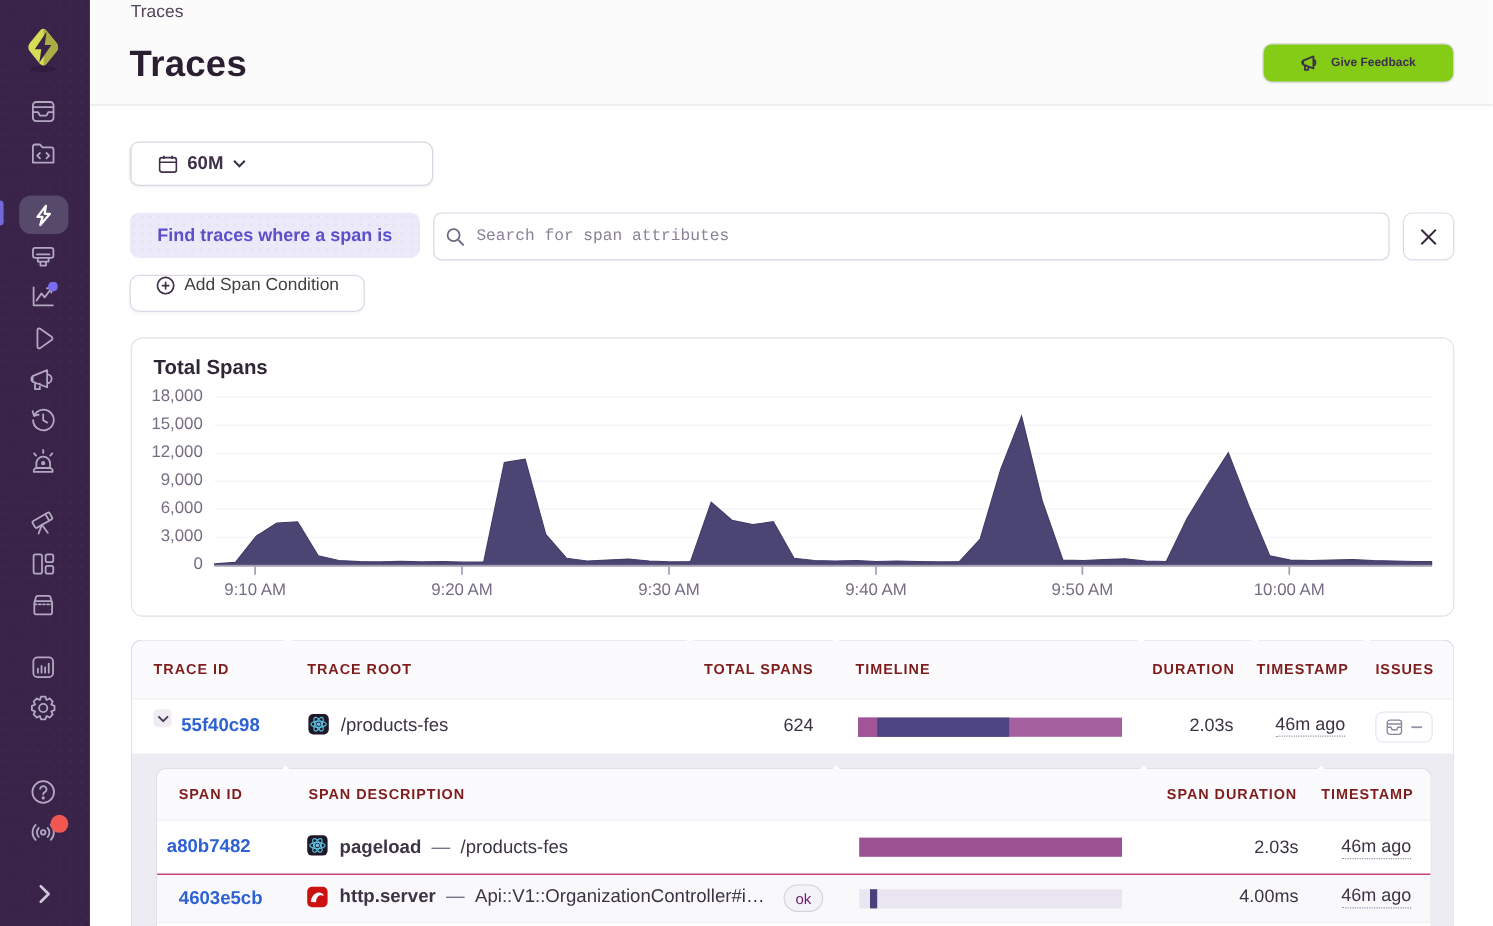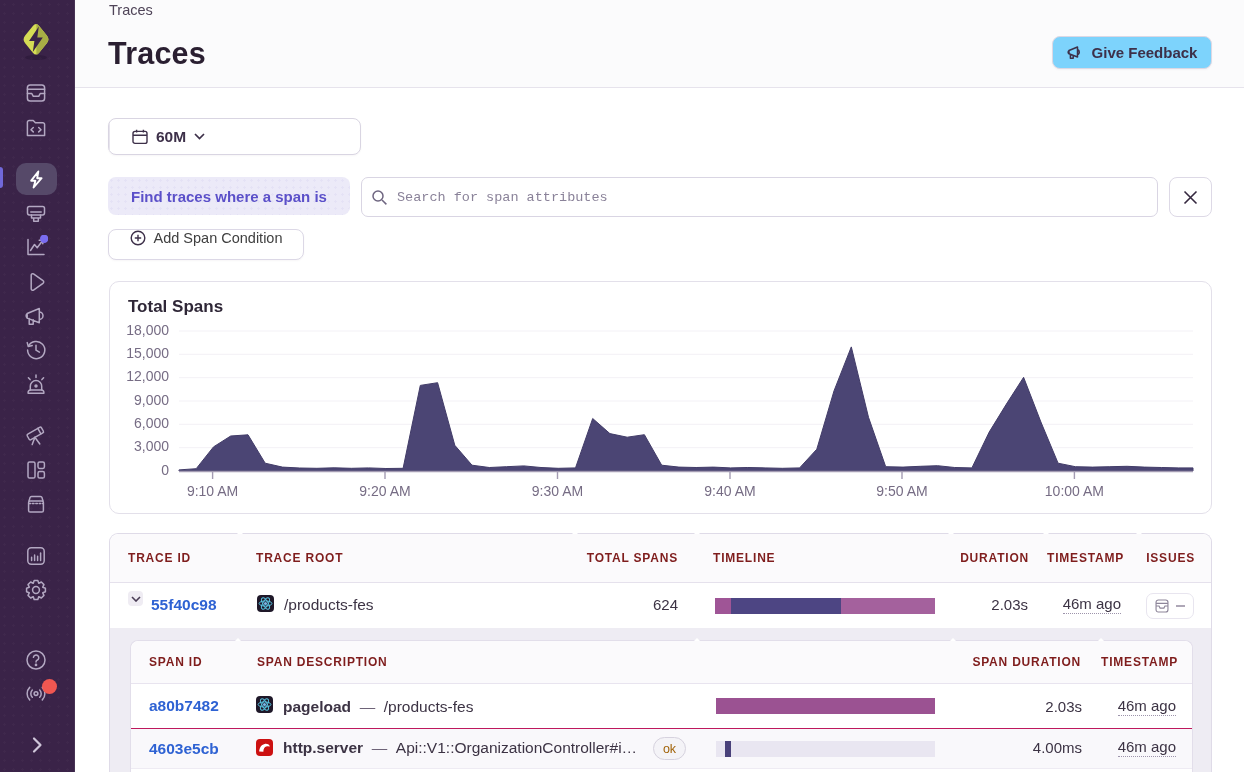--- a/index.html
+++ b/index.html
@@ -20,23 +20,23 @@
   #activebar { position:absolute; left:0; top:167px; width:3px; height:21px;
     background:#7168d9; border-radius:0 3px 3px 0; }
 
   
   #header { position:absolute; left:75px; top:0; width:1169px; height:88px;
     background:#fbfbfc; border-bottom:1px solid #e6e3ec; }
   #crumb { position:absolute; left:34px; top:2px; font-size:14.5px; color:#4f4458; }
   #title { position:absolute; left:33px; top:36px; font-size:30.5px; font-weight:bold;
     color:#2a1f31; letter-spacing:0.2px; }
   #feedback { position:absolute; left:1052px; top:36px; width:160px; height:33px;
-    background:#7dd3fc; border:1px solid #dcd8e4; border-radius:8px;
+    background:#84cc16; border:1px solid #dcd8e4; border-radius:8px;
     display:flex; align-items:center; justify-content:center; gap:8px;
-    font-size:15px; font-weight:bold; color:#3d3049;
+    font-size:10px; font-weight:bold; color:#3d3049;
     box-shadow:0 1px 2px rgba(40,30,60,0.04); }
 
   
   #filterbox { position:absolute; left:108px; top:118px; width:253px; height:37px;
     background:#fff; border:1px solid #d9d5e2; border-radius:8px;
     display:flex; align-items:center;
     box-shadow:0 1px 2px rgba(40,30,60,0.04); }
   .fseg { display:flex; align-items:center; gap:8px; padding:0 14px 0 18px;
     font-size:15.5px; font-weight:bold; color:#3d3049; height:100%; }
   #fsep { width:1px; height:28px; background:#e7e4ed; }
@@ -343,41 +343,41 @@
       <div class="notch" style="left:561px"></div>
       <div class="notch" style="left:817px"></div>
       <div class="notch" style="left:965px"></div>
       <div id="subhead">
         <div class="hcell" style="left:18px;top:14px">SPAN ID</div>
         <div class="hcell" style="left:126px;top:14px">SPAN DESCRIPTION</div>
         <div class="hcell" style="right:111px;top:14px">SPAN DURATION</div>
         <div class="hcell" style="right:14px;top:14px">TIMESTAMP</div>
       </div>
       <div class="abs" style="left:0;top:43px;width:1061px;height:44px;background:#fff">
-        <div class="abs link" style="left:18px;top:13px">a80b7482</div>
+        <div class="abs link" style="left:8px;top:13px">a80b7482</div>
         <div class="abs" style="left:125px;top:12px"><svg class="chip" style="background:#1f1829" viewBox="0 0 17 17">
 <g stroke="#58c0dd" stroke-width="1" fill="none">
 <ellipse cx="8.5" cy="8.5" rx="6.4" ry="2.6"></ellipse>
 <ellipse cx="8.5" cy="8.5" rx="6.4" ry="2.6" transform="rotate(60 8.5 8.5)"></ellipse>
 <ellipse cx="8.5" cy="8.5" rx="6.4" ry="2.6" transform="rotate(120 8.5 8.5)"></ellipse>
 </g>
               <circle cx="8.5" cy="8.5" r="1.5" fill="#7cb8e8"></circle>
             </svg></div>
         <div class="abs" style="left:152px;top:13.5px;font-size:15.5px"><b class="dk">pageload</b><span style="color:#6e6378">&nbsp; — &nbsp;</span><span class="dk">/products-fes</span></div>
         <div class="abs" style="left:585px;top:14px;width:219px;height:16px;background:#9b5292"></div>
         <div class="abs dk" style="right:110px;top:13.5px;font-size:15px">2.03s</div>
         <div class="abs dk dotted" style="right:16px;top:12.5px;font-size:15px">46m ago</div>
       </div>
       <div class="abs" style="left:0;top:87px;width:1061px;height:40px;background:#f9f8fb;border-top:1px solid #be185d">
         <div class="abs link" style="left:18px;top:11px">4603e5cb</div>
         <div class="abs" style="left:125px;top:10px"><svg class="chip" style="background:#cc1111" viewBox="0 0 17 17">
 <path d="M3.2,12.6 C3.2,9.2 5.2,5.6 8.6,4.9 C10.8,4.4 12.9,5.3 13.7,6.9 C13.9,7.4 13.4,7.6 12.9,7.4 C11.6,6.9 9.9,7.1 8.9,8.2 C7.6,9.5 7.4,11.4 7.4,12.8 Z" fill="#fff"></path>
             </svg></div>
         <div class="abs" style="left:152px;top:10px;font-size:15.5px"><b class="dk">http.server</b><span style="color:#6e6378">&nbsp; — &nbsp;</span><span class="dk">Api::V1::OrganizationController#i…</span></div>
-        <div class="abs" style="left:522px;top:8px;width:33px;height:23px;background:#f4f3f7;border:1px solid #d6d2de;border-radius:12px;display:flex;align-items:center;justify-content:center;font-size:12.5px;color:#a16207">ok</div>
+        <div class="abs" style="left:522px;top:8px;width:33px;height:23px;background:#f4f3f7;border:1px solid #d6d2de;border-radius:12px;display:flex;align-items:center;justify-content:center;font-size:12.5px;color:#701a75">ok</div>
         <div class="abs" style="left:585px;top:12px;width:219px;height:16px;background:#e9e6f1">
           <div class="abs" style="left:9px;top:0;width:6px;height:16px;background:#49417a"></div>
         </div>
         <div class="abs dk" style="right:110px;top:10px;font-size:15px">4.00ms</div>
         <div class="abs dk dotted" style="right:16px;top:9px;font-size:15px">46m ago</div>
       </div>
       <div class="abs" style="left:0;top:127px;width:1061px;height:6px;background:#fff;border-top:1px solid #eeebf3"></div>
     </div>
   </div>
 

